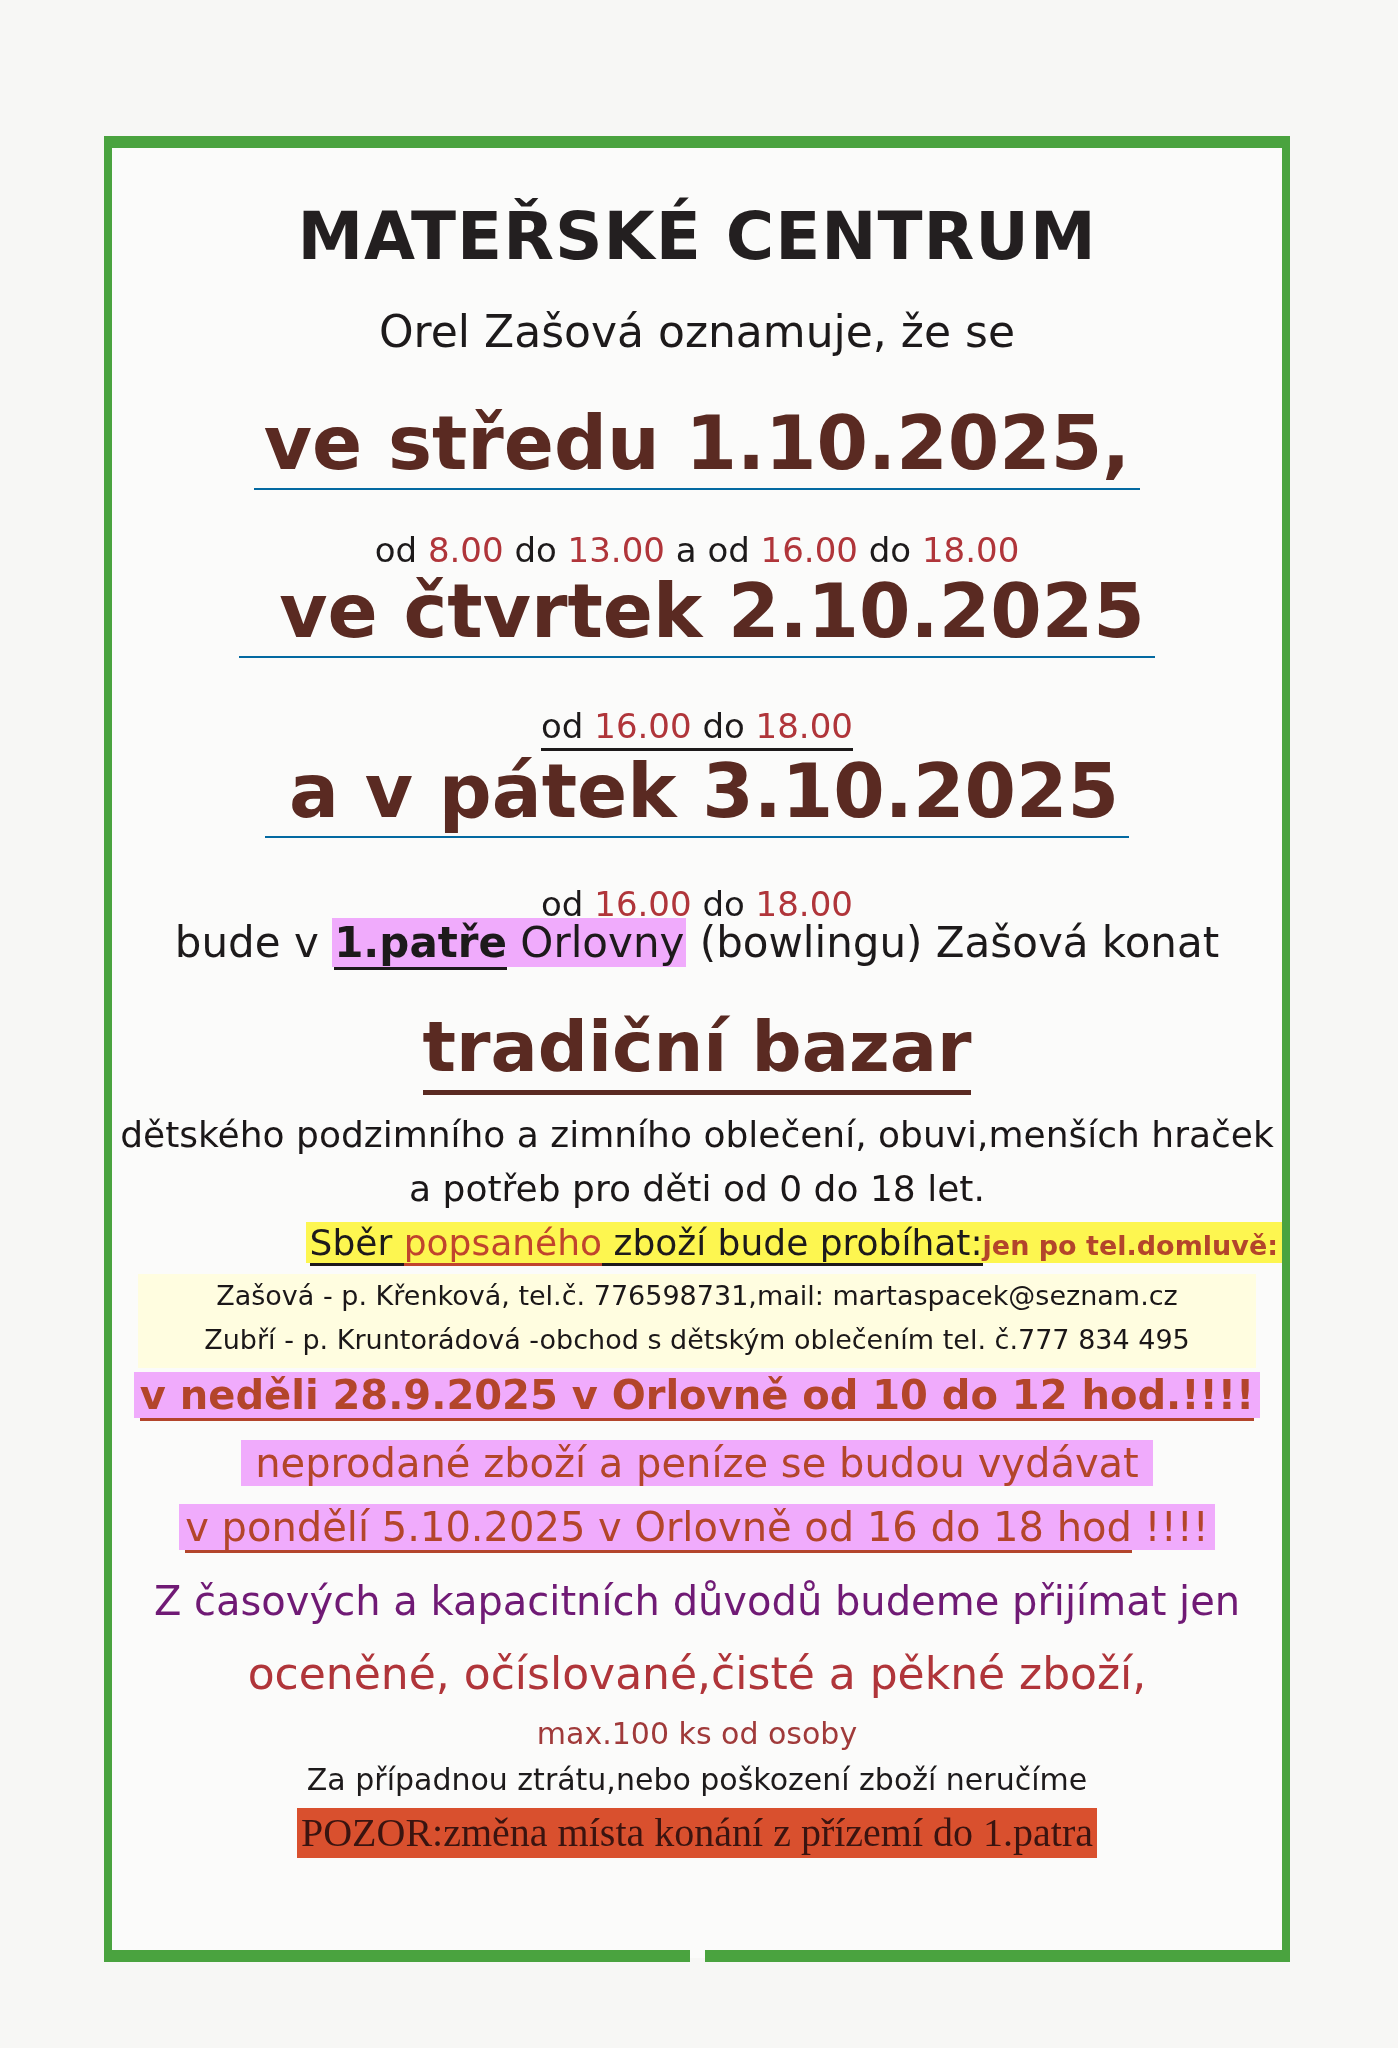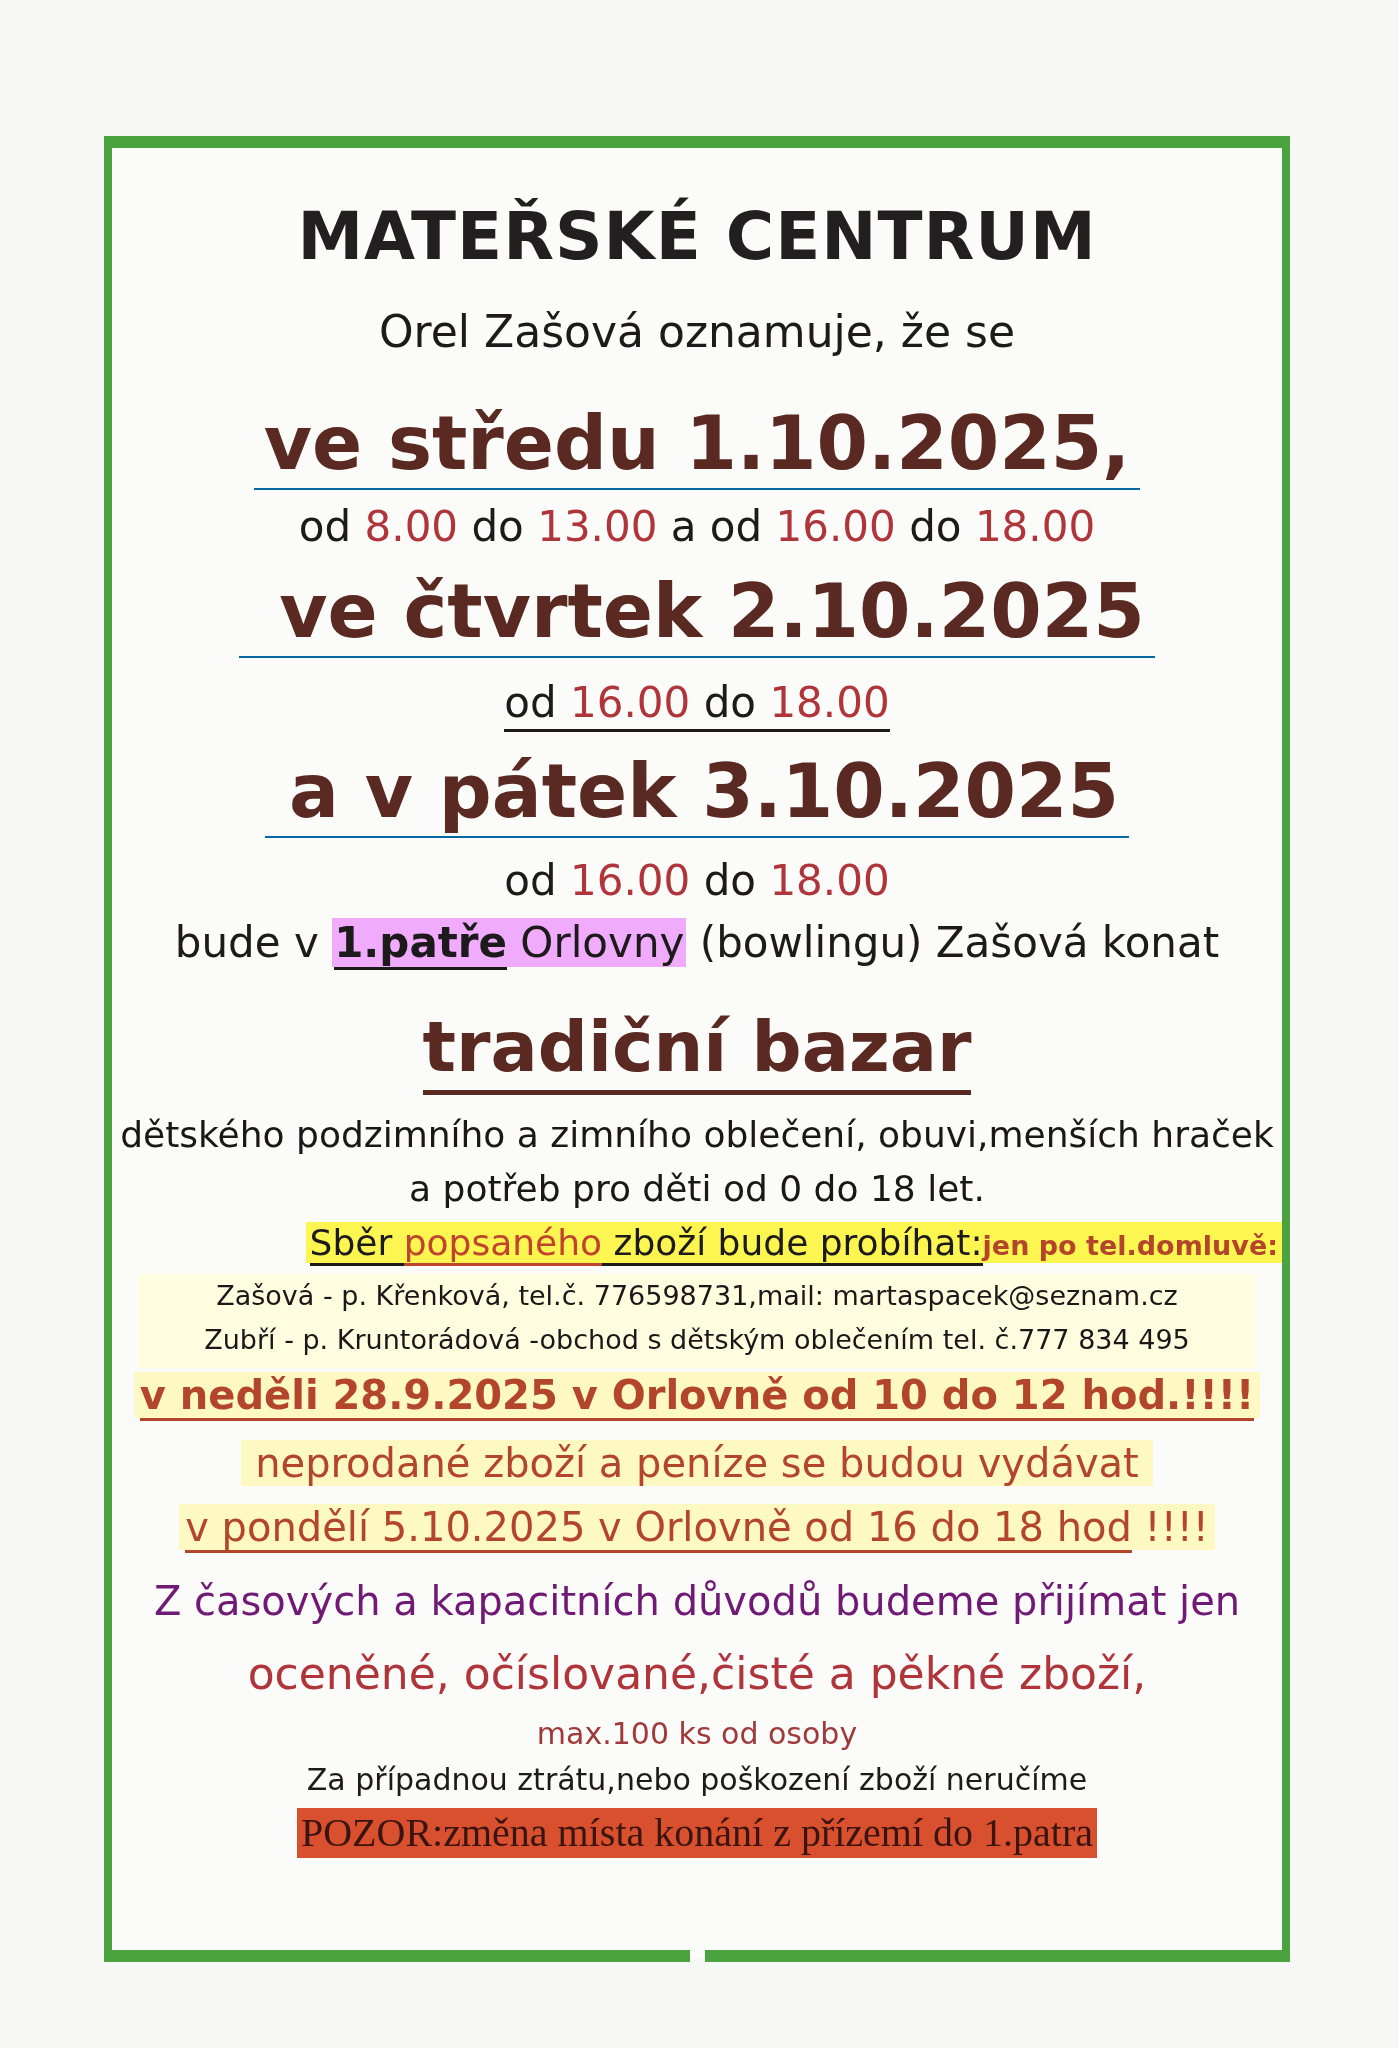--- a/index.html
+++ b/index.html
@@ -65,22 +65,23 @@
     }
     .day span.u {
       border-bottom: 2px solid #0369a1;
       padding: 0 10px 2px 10px;
     }
     .day1 { top: 252px; }
     .day2 { top: 420px; text-align: center; }
     .day3 { top: 600px; }
 
     .times {
-      font-size: 42px;
-      color: #1d1a1b;
+      font-size: 34px;
+      color: #1d1a1b;
+      margin-top: 28px;
     }
     .times .red { color: #b0353a; }
     .times1 { top: 354px; }
     .times2 { top: 530px; }
     .times2 .uline { border-bottom: 3px solid #1d1a1b; padding-bottom: 2px; }
     .times3 { top: 708px; }
 
     .venue {
       top: 770px;
       font-size: 42px;
@@ -122,21 +123,21 @@
       left: 26px;
       width: 1118px;
       height: 94px;
       background: #fffde0;
     }
 
     .yellow-block {
       font-size: 40px;
       color: #b3452b;
     }
-    .yellow-block .hl { background: #fef9c3; padding: 0 6px; }
+    .yellow-block .hl { background: #f0abfc; padding: 0 6px; }
     .yellow-block .b { font-weight: bold; }
     .yellow-block .ul { border-bottom: 3px solid #b3452b; }
     .y1 { top: 1224px; }
     .y2 { top: 1292px; }
     .y3 { top: 1356px; }
 
     .note1 { top: 1430px; font-size: 40px; color: #701a75; }
     .note2 { top: 1500px; font-size: 44px; color: #b0353a; }
     .note3 { top: 1568px; font-size: 30px; color: #a03a3a; }
     .note4 { top: 1614px; font-size: 30px; color: #1d1a1b; }

